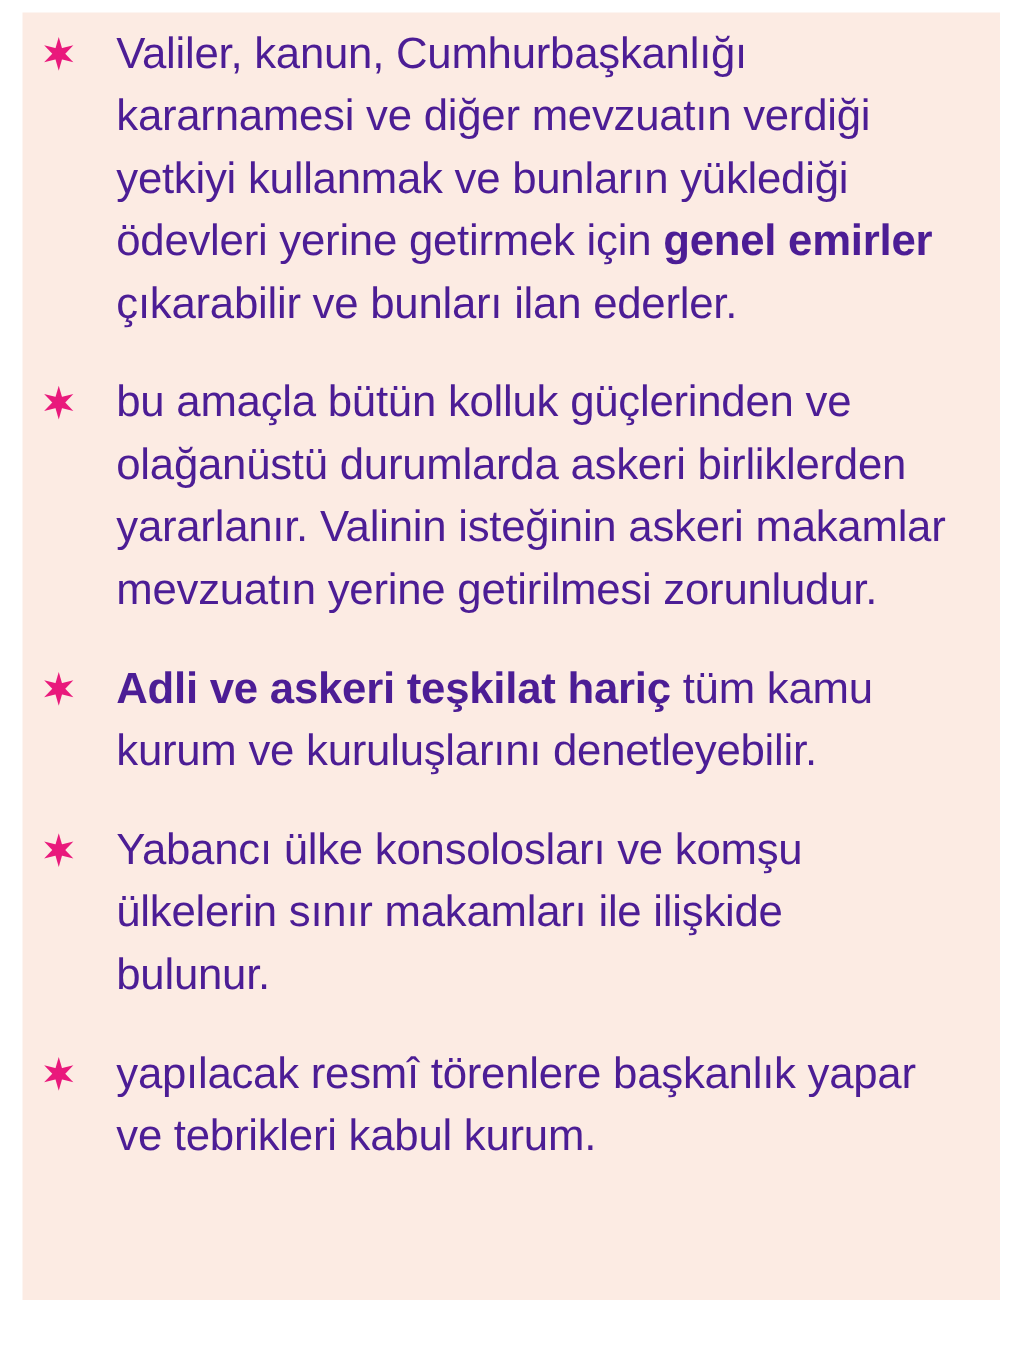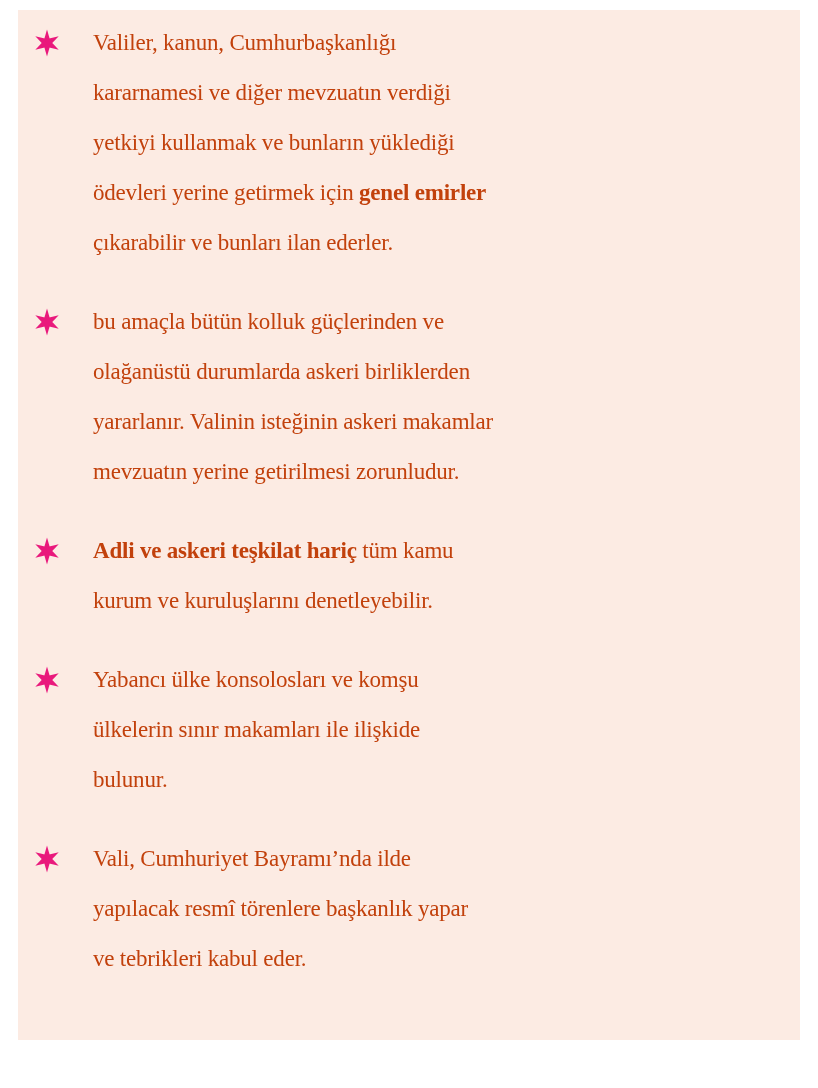--- a/index.html
+++ b/index.html
@@ -38,25 +38,24 @@
     width: 60px;
     padding-top: 11px;
   }
   .bullet svg {
     display: block;
     width: 28px;
     height: 28px;
   }
   .text {
     width: 692px;
-    font-size: 23px;
+    font-size: 35px;
     line-height: 50px;
-    color: #c2410c;
+    color: #4c1d95;
     letter-spacing: -0.2px;
-    font-family: Liberation Serif, serif;
   }
   .line {
     white-space: nowrap;
   }
   .b {
     font-weight: bold;
   }
 </style>
 </head>
 <body style="background: rgb(255, 255, 255);">
@@ -139,20 +138,19 @@
             <svg viewBox="0 0 28 28">
               <polygon points="14.00,0.50 10.10,14.00 17.90,14.00" fill="#e9197c"></polygon>
               <polygon points="2.31,7.25 12.05,17.38 15.95,10.62" fill="#e9197c"></polygon>
               <polygon points="2.31,20.75 15.95,17.38 12.05,10.62" fill="#e9197c"></polygon>
               <polygon points="14.00,27.50 17.90,14.00 10.10,14.00" fill="#e9197c"></polygon>
               <polygon points="25.69,20.75 15.95,10.62 12.05,17.38" fill="#e9197c"></polygon>
               <polygon points="25.69,7.25 12.05,10.62 15.95,17.38" fill="#e9197c"></polygon>
             </svg>
           </div>
           <div class="text">
-            <div class="line"><span>Vali, Cumhuriyet Bayramı’nda ilde</span></div>
             <div class="line"><span>yapılacak resmî törenlere başkanlık yapar</span></div>
-            <div class="line"><span>ve tebrikleri kabul eder.</span></div>
+            <div class="line"><span>ve tebrikleri kabul kurum.</span></div>
           </div>
         </div>
       </div>
   </div>
 </div>
 
 </body></html>

